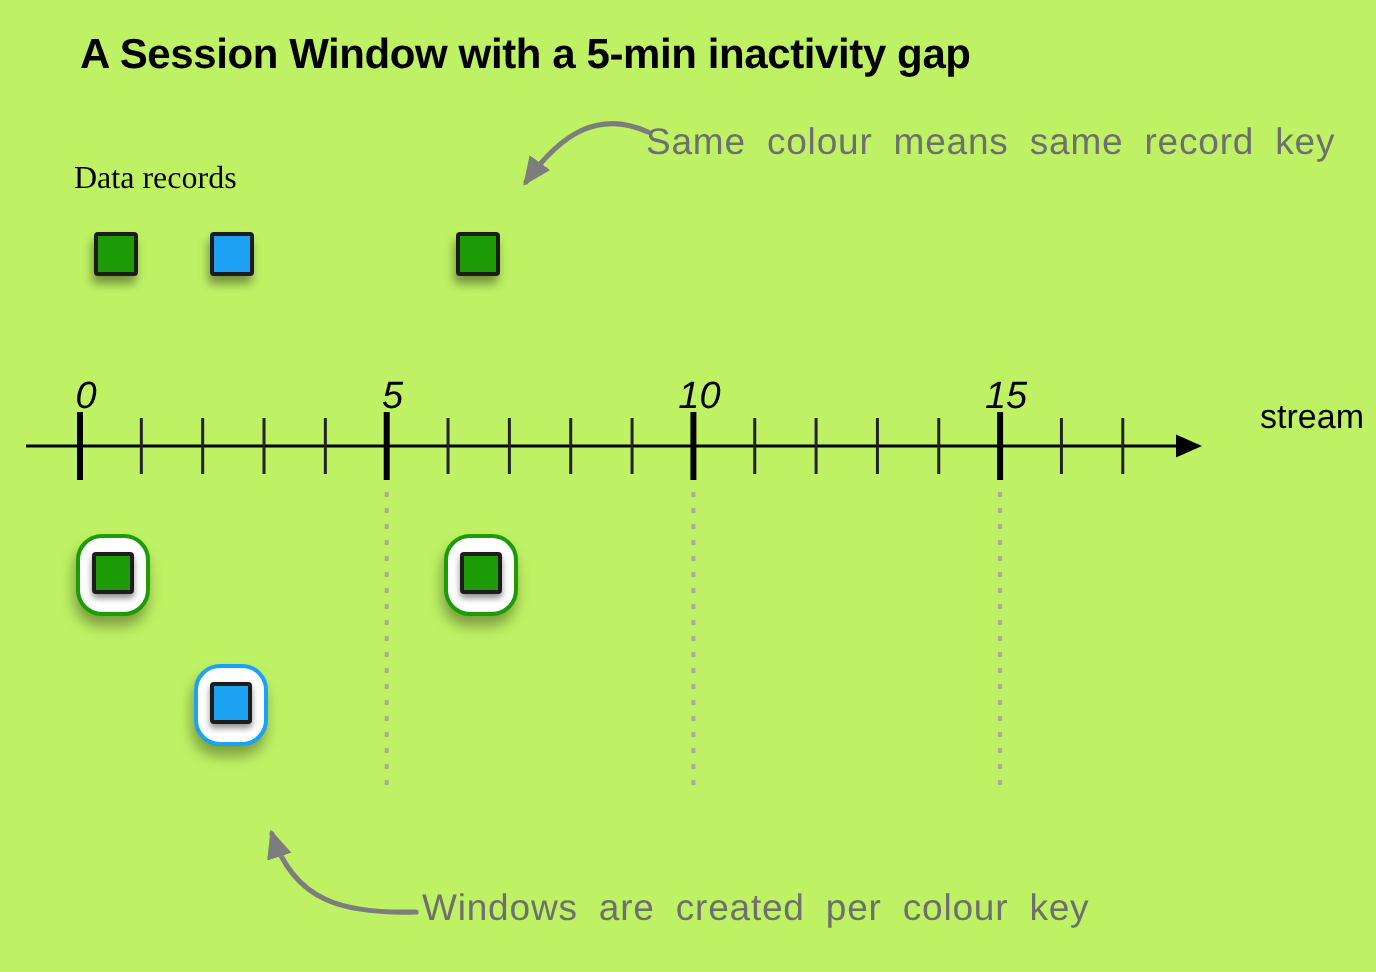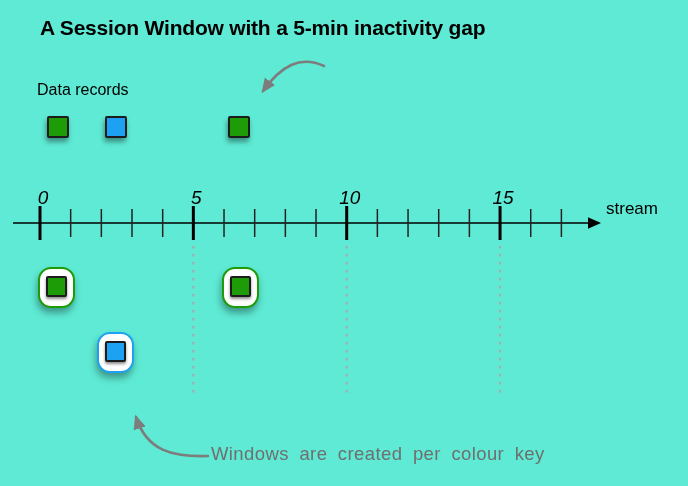--- a/index.html
+++ b/index.html
@@ -1,27 +1,27 @@
 <!DOCTYPE html>
 <html><head>
 <meta charset="utf-8">
 <style>
   html,body { margin:0; padding:0; background:#ffffff; }
   .canvas {
-    position:relative; width:688px; height:486px; background:#5eead4;
+    position:relative; width:688px; height:486px; background:#bef264;
     font-family:"Liberation Sans", sans-serif; overflow:hidden;
   }
   .title {
     position:absolute; left:40px; top:16px;
     font-size:21px; font-weight:bold; color:#000; letter-spacing:-0.2px;
     white-space:nowrap;
   }
   .records-label {
     position:absolute; left:37px; top:81px;
-    font-size:16px; color:#000; white-space:nowrap;
+    font-size:16px; color:#000; white-space:nowrap;font-family:Liberation Serif, serif;
   }
   .layer { position:absolute; left:0; top:0; width:688px; height:486px; pointer-events:none; }
   .sq {
     position:absolute; box-sizing:border-box;
     border:2px solid #1c1c1c; border-radius:2px;
     box-shadow:-1px 4px 5px rgba(0,0,0,0.38);
   }
   .window {
     position:absolute; box-sizing:border-box; background:#fff;
     border:2.5px solid; border-radius:13px;
@@ -32,21 +32,21 @@
     box-shadow:0 2px 3px rgba(0,0,0,0.45);
   }
   .annot {
     position:absolute; color:#6f6f6f; font-size:18.5px;
     letter-spacing:0.4px; word-spacing:5px; white-space:nowrap;
   }
   .annot-top { left:323px; top:60px; }
   .annot-bottom { left:211px; top:443px; }
   .stream-label {
     position:absolute; left:606px; top:198px; width:76px;
-    text-align:left; font-size:17px; line-height:22px; color:#000;
+    text-align:right; font-size:17px; line-height:22px; color:#000;
   }
 </style>
 </head>
 <body>
 
 <div class="canvas">
 
   <div class="title">A Session Window with a 5-min inactivity gap</div>
 
   <div class="records-label">Data records</div>
@@ -90,20 +90,21 @@
   <svg class="layer" width="688" height="486">
     <defs>
       <marker id="ah" viewBox="0 0 9 8" refX="7.5" refY="4" markerWidth="5.5" markerHeight="5.5" orient="auto" markerUnits="strokeWidth">
         <path d="M0,0 L9,4 L0,8 z" fill="#7d7d7d"></path>
       </marker>
     </defs>
     <path d="M 324 66 C 300 55, 281 66, 263 91" fill="none" stroke="#7d7d7d" stroke-width="2.6" stroke-linecap="round" marker-end="url(#ah)"></path>
     <path d="M 208 456 C 172 457, 147 451, 136 417" fill="none" stroke="#7d7d7d" stroke-width="2.6" stroke-linecap="round" marker-end="url(#ah)"></path>
   </svg>
 
+  <div class="annot annot-top">Same colour means same record key</div>
 
   <div id="windows-layer" class="layer">
       <div class="window" style="left: 38px; top: 267px; width: 37px; height: 41px; border-color: rgb(30, 156, 8);">
         <div class="sq" style="background: rgb(30, 156, 8);"></div>
       </div>
       <div class="window" style="left: 222px; top: 267px; width: 37px; height: 41px; border-color: rgb(30, 156, 8);">
         <div class="sq" style="background: rgb(30, 156, 8);"></div>
       </div>
       <div class="window" style="left: 97px; top: 332px; width: 37px; height: 41px; border-color: rgb(29, 161, 242);">
         <div class="sq" style="background: rgb(29, 161, 242);"></div>

